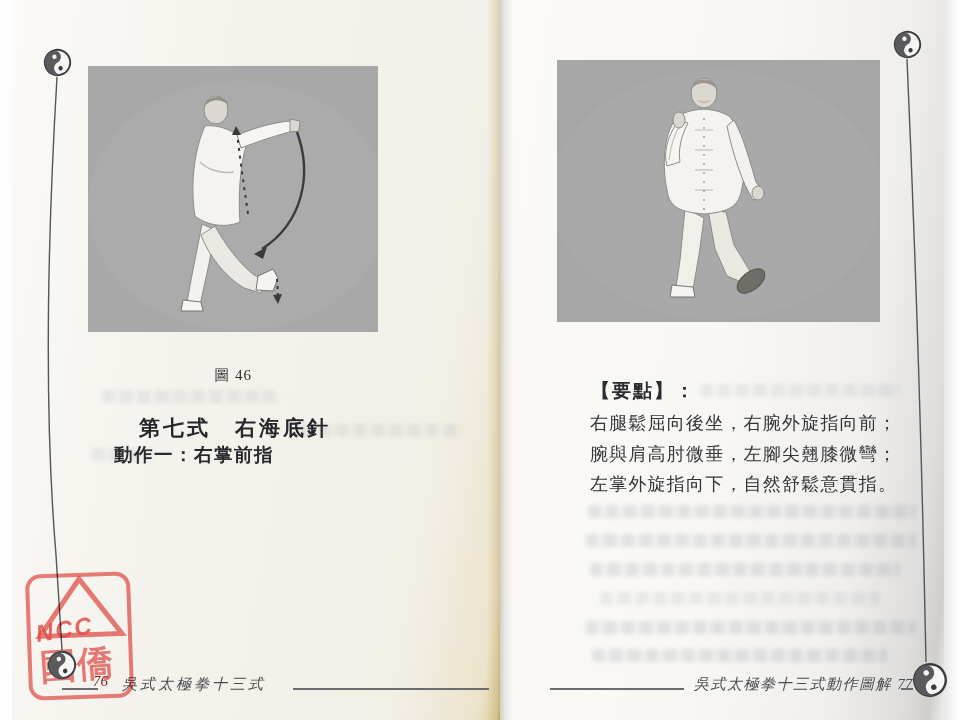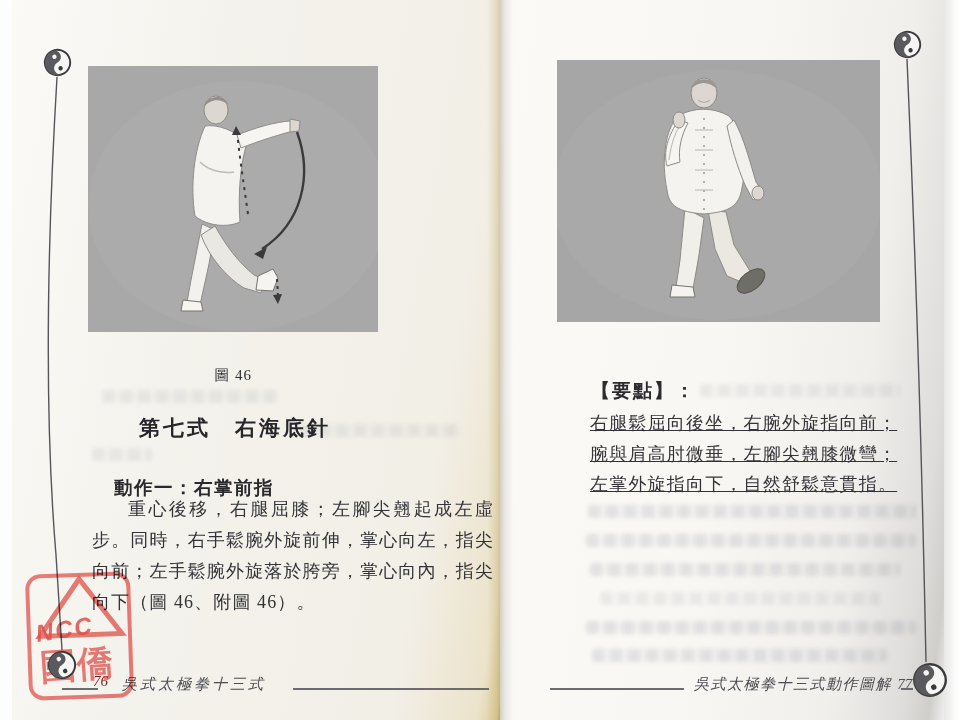--- a/index.html
+++ b/index.html
@@ -26,30 +26,30 @@
   .photo{position:absolute;background:#a8a8a8;box-shadow:inset 0 0 28px rgba(0,0,0,.06);}
   #photo-left{left:88px;top:66px;width:290px;height:266px;}
   #photo-right{left:557px;top:60px;width:323px;height:262px;border-radius:6px 10px 2px 2px;}
   .caption{position:absolute;text-align:center;font-size:15px;color:#2f2f33;letter-spacing:1px;margin-top:28px;}
   #caption-left{left:88px;top:338px;width:290px;}
   #caption-right{left:557px;top:330px;width:323px;}
 
   
   #section-title{position:absolute;left:114px;top:414px;font-size:21px;font-weight:bold;
     color:#27272b;letter-spacing:3px;margin-left:25px;}
-  #subsection-title{position:absolute;left:114px;top:475px;font-size:18.5px;font-weight:bold;
+  #subsection-title{position:absolute;left:114px;top:442px;font-size:18.5px;font-weight:bold;
     color:#2a2a2e;letter-spacing:1.5px;}
   #body-text{position:absolute;left:92px;top:494px;width:402px;font-size:18px;line-height:31px;
     color:#333338;letter-spacing:1.1px;text-indent:2em;text-align:justify;}
 
   
   #keypoints-heading{position:absolute;left:591px;top:378px;font-size:19px;color:#2b2b30;
     letter-spacing:2px;font-weight:600;}
   #keypoints{position:absolute;left:590px;top:408px;width:340px;font-size:18px;line-height:30.5px;
-    color:#333338;letter-spacing:1.2px;text-decoration:underline;}
+    color:#333338;letter-spacing:1.2px;}
 
   
   .footer-rule{position:absolute;height:2px;background:#6c6c70;}
   .footer-text{position:absolute;font-style:italic;color:#4c4c52;font-size:15px;letter-spacing:3px;}
   .footer-num{position:absolute;font-style:italic;color:#7f1d1d;font-size:15px;}
 
   
   .ghost{position:absolute;height:13px;border-radius:3px;filter:blur(2px);
     background:repeating-linear-gradient(to right,rgba(110,115,135,.16) 0 12px,rgba(110,115,135,.05) 12px 18px);}
   .ghost.light{background:repeating-linear-gradient(to right,rgba(110,115,135,.10) 0 12px,rgba(110,115,135,.03) 12px 18px);}
@@ -136,21 +136,20 @@
     </svg>
   </div>
   <div class="caption" id="caption-left">圖 46</div>
 
   <div class="ghost light" style="left:102px;top:390px;width:175px"></div>
   <div class="ghost light" style="left:300px;top:424px;width:160px"></div>
   <div class="ghost light" style="left:92px;top:448px;width:60px"></div>
 
   <div id="section-title">第七式　右海底針</div>
   <div id="subsection-title">動作一：右掌前指</div>
-  <div id="body-text">重心後移，右腿屈膝；左腳尖翹起成左虛步。同時，右手鬆腕外旋前伸，掌心向左，指尖向前；左手鬆腕外旋落於胯旁，掌心向內，指尖向下（圖 46、附圖 46）。</div>
 
   <div class="footer-rule" style="left:62px;top:688px;width:36px"></div>
   <div class="footer-num" style="left:93px;top:673px">76</div>
   <div class="footer-text" style="left:122px;top:675px">吳式太極拳十三式</div>
   <div class="footer-rule" style="left:293px;top:688px;width:196px"></div>
 
   <div id="stamp">
     <svg id="stamp-triangle" width="97" height="66" viewBox="0 0 97 66">
       <polygon points="50,4 91,60 9,60" fill="none" stroke="rgba(235,92,88,0.8)" stroke-width="5"></polygon>
     </svg>

